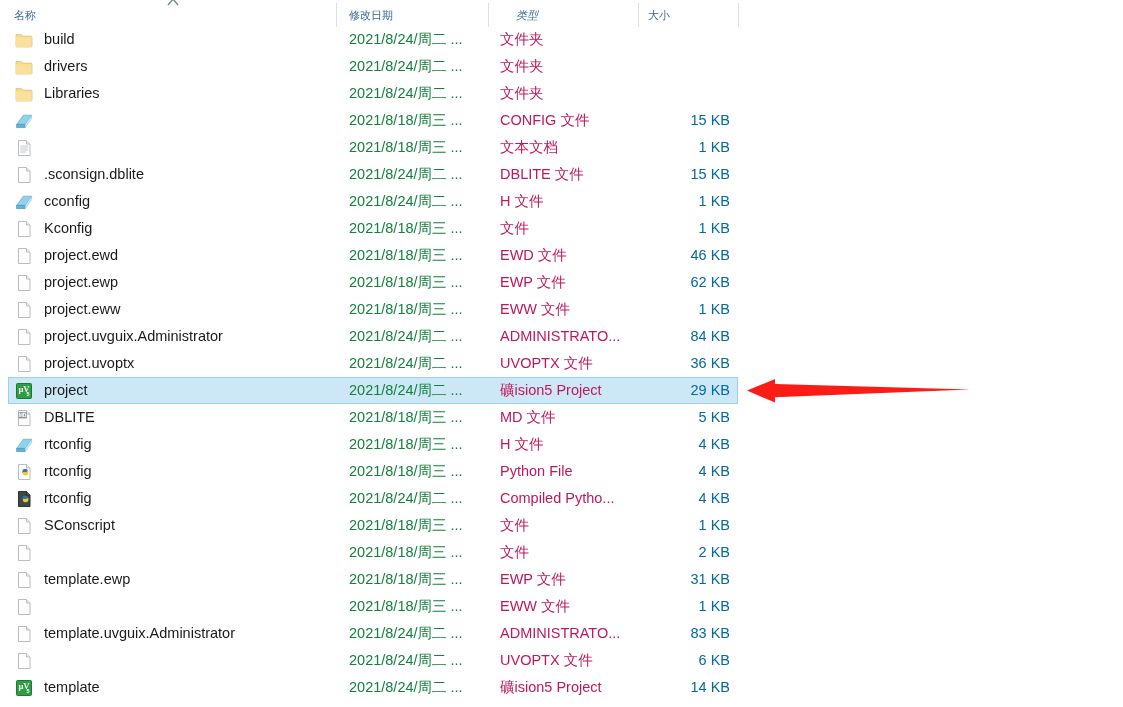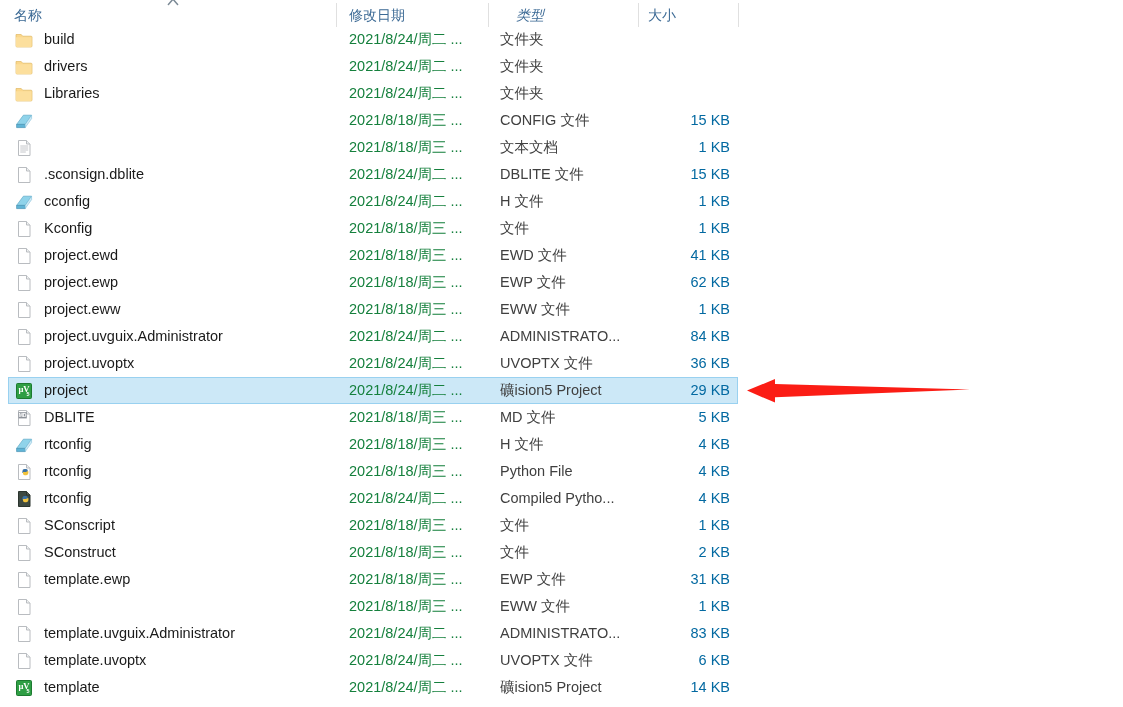--- a/index.html
+++ b/index.html
@@ -30,21 +30,21 @@
     position: relative;
     height: 30px;
     width: 740px;
     background: #ffffff;
   }
   .col-head {
     position: absolute;
     top: 0;
     height: 30px;
     line-height: 30px;
-    font-size: 14px;
+    font-size: 11px;
     color: #3c6a95;
     white-space: nowrap;
     overflow: hidden;
   }
   .col-head.name  { left: 14px;  width: 300px; }
   .col-head.date  { left: 349px; width: 130px; }
   .col-head.type  { left: 516px; width: 120px; font-style: italic; }
   .col-head.size  { left: 648px; width: 80px;  }
 
   .head-divider {
@@ -108,21 +108,21 @@
     color: #1a1a1a;
   }
   .cell.date {
     left: 349px;
     width: 140px;
     color: #15803d;
   }
   .cell.type {
     left: 500px;
     width: 135px;
-    color: #404040;
+    color: #be185d;
   }
   .cell.size {
     left: 640px;
     width: 90px;
     text-align: right;
     color: #0369a1;
   }
 
   
   .icon {
@@ -277,21 +277,21 @@
       <div class="row">
         <span class="icon">
           <svg width="20" height="20" viewBox="0 0 20 20">
             <path d="M4.5 2.5 H12.5 L16 6 V17.5 H4.5 Z" fill="#ffffff" stroke="#b9bcc0" stroke-width="1"></path>
             <path d="M12.5 2.5 V6 H16" fill="#f0f1f2" stroke="#b9bcc0" stroke-width="1"></path>
           </svg>
         </span>
         <span class="cell name">project.ewd</span>
         <span class="cell date">2021/8/18/周三 ...</span>
         <span class="cell type">EWD 文件</span>
-        <span class="cell size">41 KB</span>
+        <span class="cell size">46 KB</span>
       </div>
       <div class="row">
         <span class="icon">
           <svg width="20" height="20" viewBox="0 0 20 20">
             <path d="M4.5 2.5 H12.5 L16 6 V17.5 H4.5 Z" fill="#ffffff" stroke="#b9bcc0" stroke-width="1"></path>
             <path d="M12.5 2.5 V6 H16" fill="#f0f1f2" stroke="#b9bcc0" stroke-width="1"></path>
           </svg>
         </span>
         <span class="cell name">project.ewp</span>
         <span class="cell date">2021/8/18/周三 ...</span>
@@ -414,21 +414,20 @@
         <span class="cell type">文件</span>
         <span class="cell size">1 KB</span>
       </div>
       <div class="row">
         <span class="icon">
           <svg width="20" height="20" viewBox="0 0 20 20">
             <path d="M4.5 2.5 H12.5 L16 6 V17.5 H4.5 Z" fill="#ffffff" stroke="#b9bcc0" stroke-width="1"></path>
             <path d="M12.5 2.5 V6 H16" fill="#f0f1f2" stroke="#b9bcc0" stroke-width="1"></path>
           </svg>
         </span>
-        <span class="cell name">SConstruct</span>
         <span class="cell date">2021/8/18/周三 ...</span>
         <span class="cell type">文件</span>
         <span class="cell size">2 KB</span>
       </div>
       <div class="row">
         <span class="icon">
           <svg width="20" height="20" viewBox="0 0 20 20">
             <path d="M4.5 2.5 H12.5 L16 6 V17.5 H4.5 Z" fill="#ffffff" stroke="#b9bcc0" stroke-width="1"></path>
             <path d="M12.5 2.5 V6 H16" fill="#f0f1f2" stroke="#b9bcc0" stroke-width="1"></path>
           </svg>
@@ -461,21 +460,20 @@
         <span class="cell type">ADMINISTRATO...</span>
         <span class="cell size">83 KB</span>
       </div>
       <div class="row">
         <span class="icon">
           <svg width="20" height="20" viewBox="0 0 20 20">
             <path d="M4.5 2.5 H12.5 L16 6 V17.5 H4.5 Z" fill="#ffffff" stroke="#b9bcc0" stroke-width="1"></path>
             <path d="M12.5 2.5 V6 H16" fill="#f0f1f2" stroke="#b9bcc0" stroke-width="1"></path>
           </svg>
         </span>
-        <span class="cell name">template.uvoptx</span>
         <span class="cell date">2021/8/24/周二 ...</span>
         <span class="cell type">UVOPTX 文件</span>
         <span class="cell size">6 KB</span>
       </div>
       <div class="row">
         <span class="icon">
           <svg width="20" height="20" viewBox="0 0 20 20">
             <rect x="2.5" y="2.5" width="15" height="15" rx="1" fill="#2e9e44" stroke="#1d7a30" stroke-width="1"></rect>
             <text x="10" y="11.2" font-family="Liberation Serif, serif" font-size="8.6" fill="#ffffff" text-anchor="middle" font-weight="bold">µV</text>
             <text x="13.9" y="14.8" font-family="Liberation Sans, sans-serif" font-size="5.4" fill="#ffffff" text-anchor="middle" font-weight="bold">5</text>

